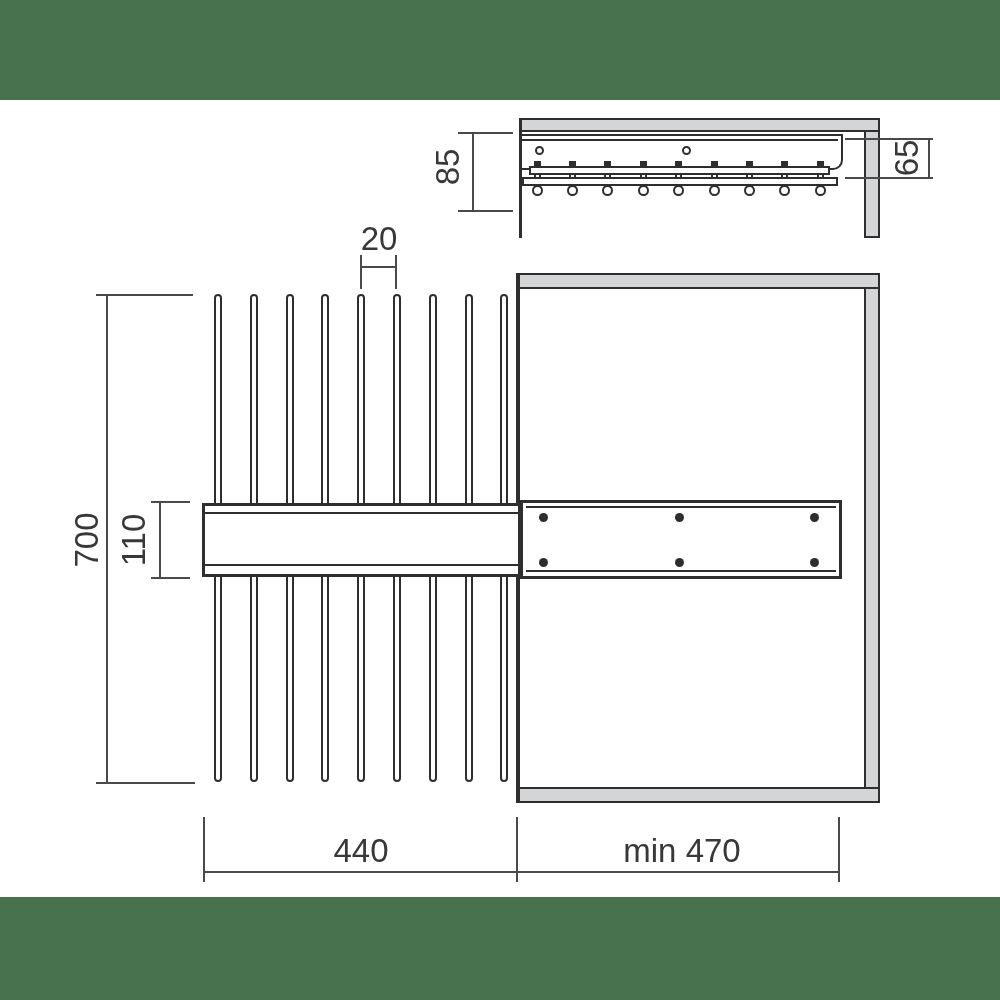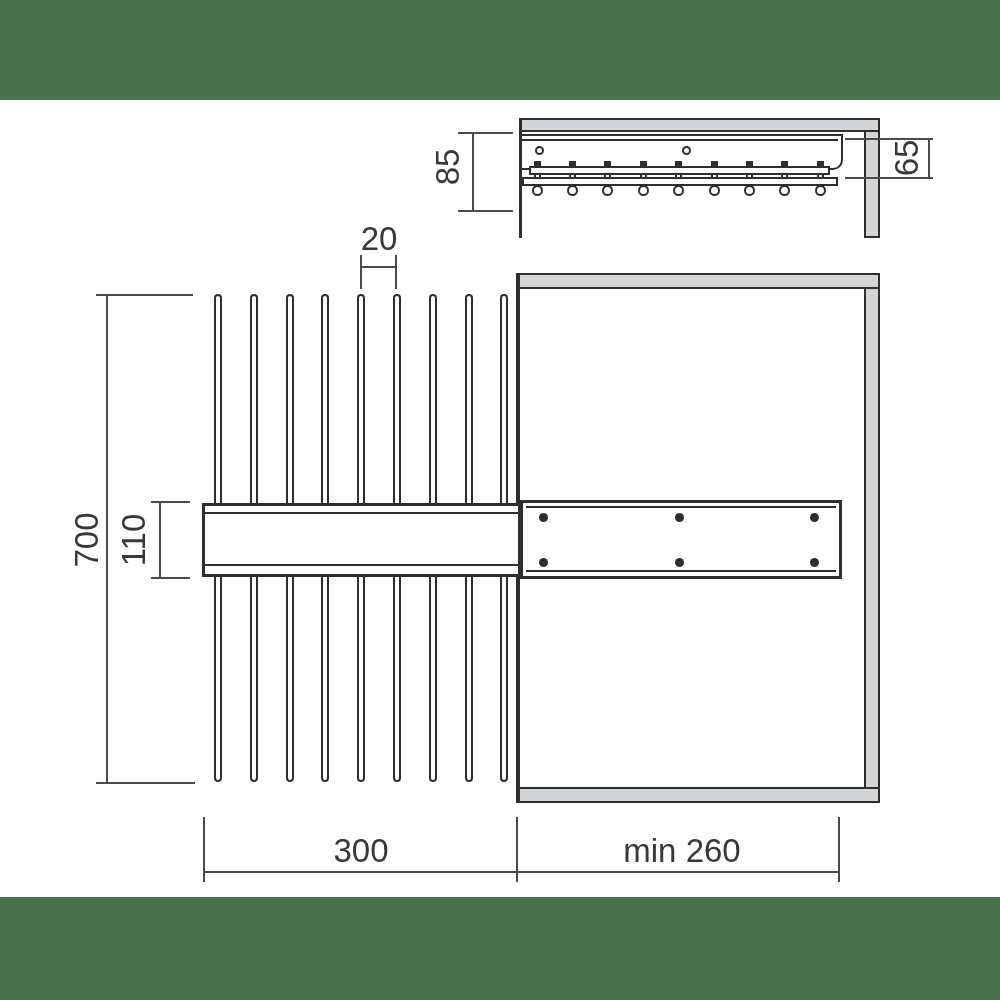--- a/index.html
+++ b/index.html
@@ -230,17 +230,17 @@
 
     <div id="dim51-ext-left" class="vline"></div>
     <div id="dim51-ext-right" class="vline"></div>
     <div id="dim51-line" class="hline"></div>
     <div id="dim51-label" class="dim-label">20</div>
 
     <div id="dim-bottom-line" class="hline"></div>
     <div id="dim-bottom-tick-left" class="vline"></div>
     <div id="dim-bottom-tick-mid" class="vline"></div>
     <div id="dim-bottom-tick-right" class="vline"></div>
-    <div id="dim440-label" class="dim-label">300</div>
-    <div id="dim470-label" class="dim-label">min 260</div>
+    <div id="dim440-label" class="dim-label">440</div>
+    <div id="dim470-label" class="dim-label">min 470</div>
   </section>
 
 </div>
 
 </body></html>

